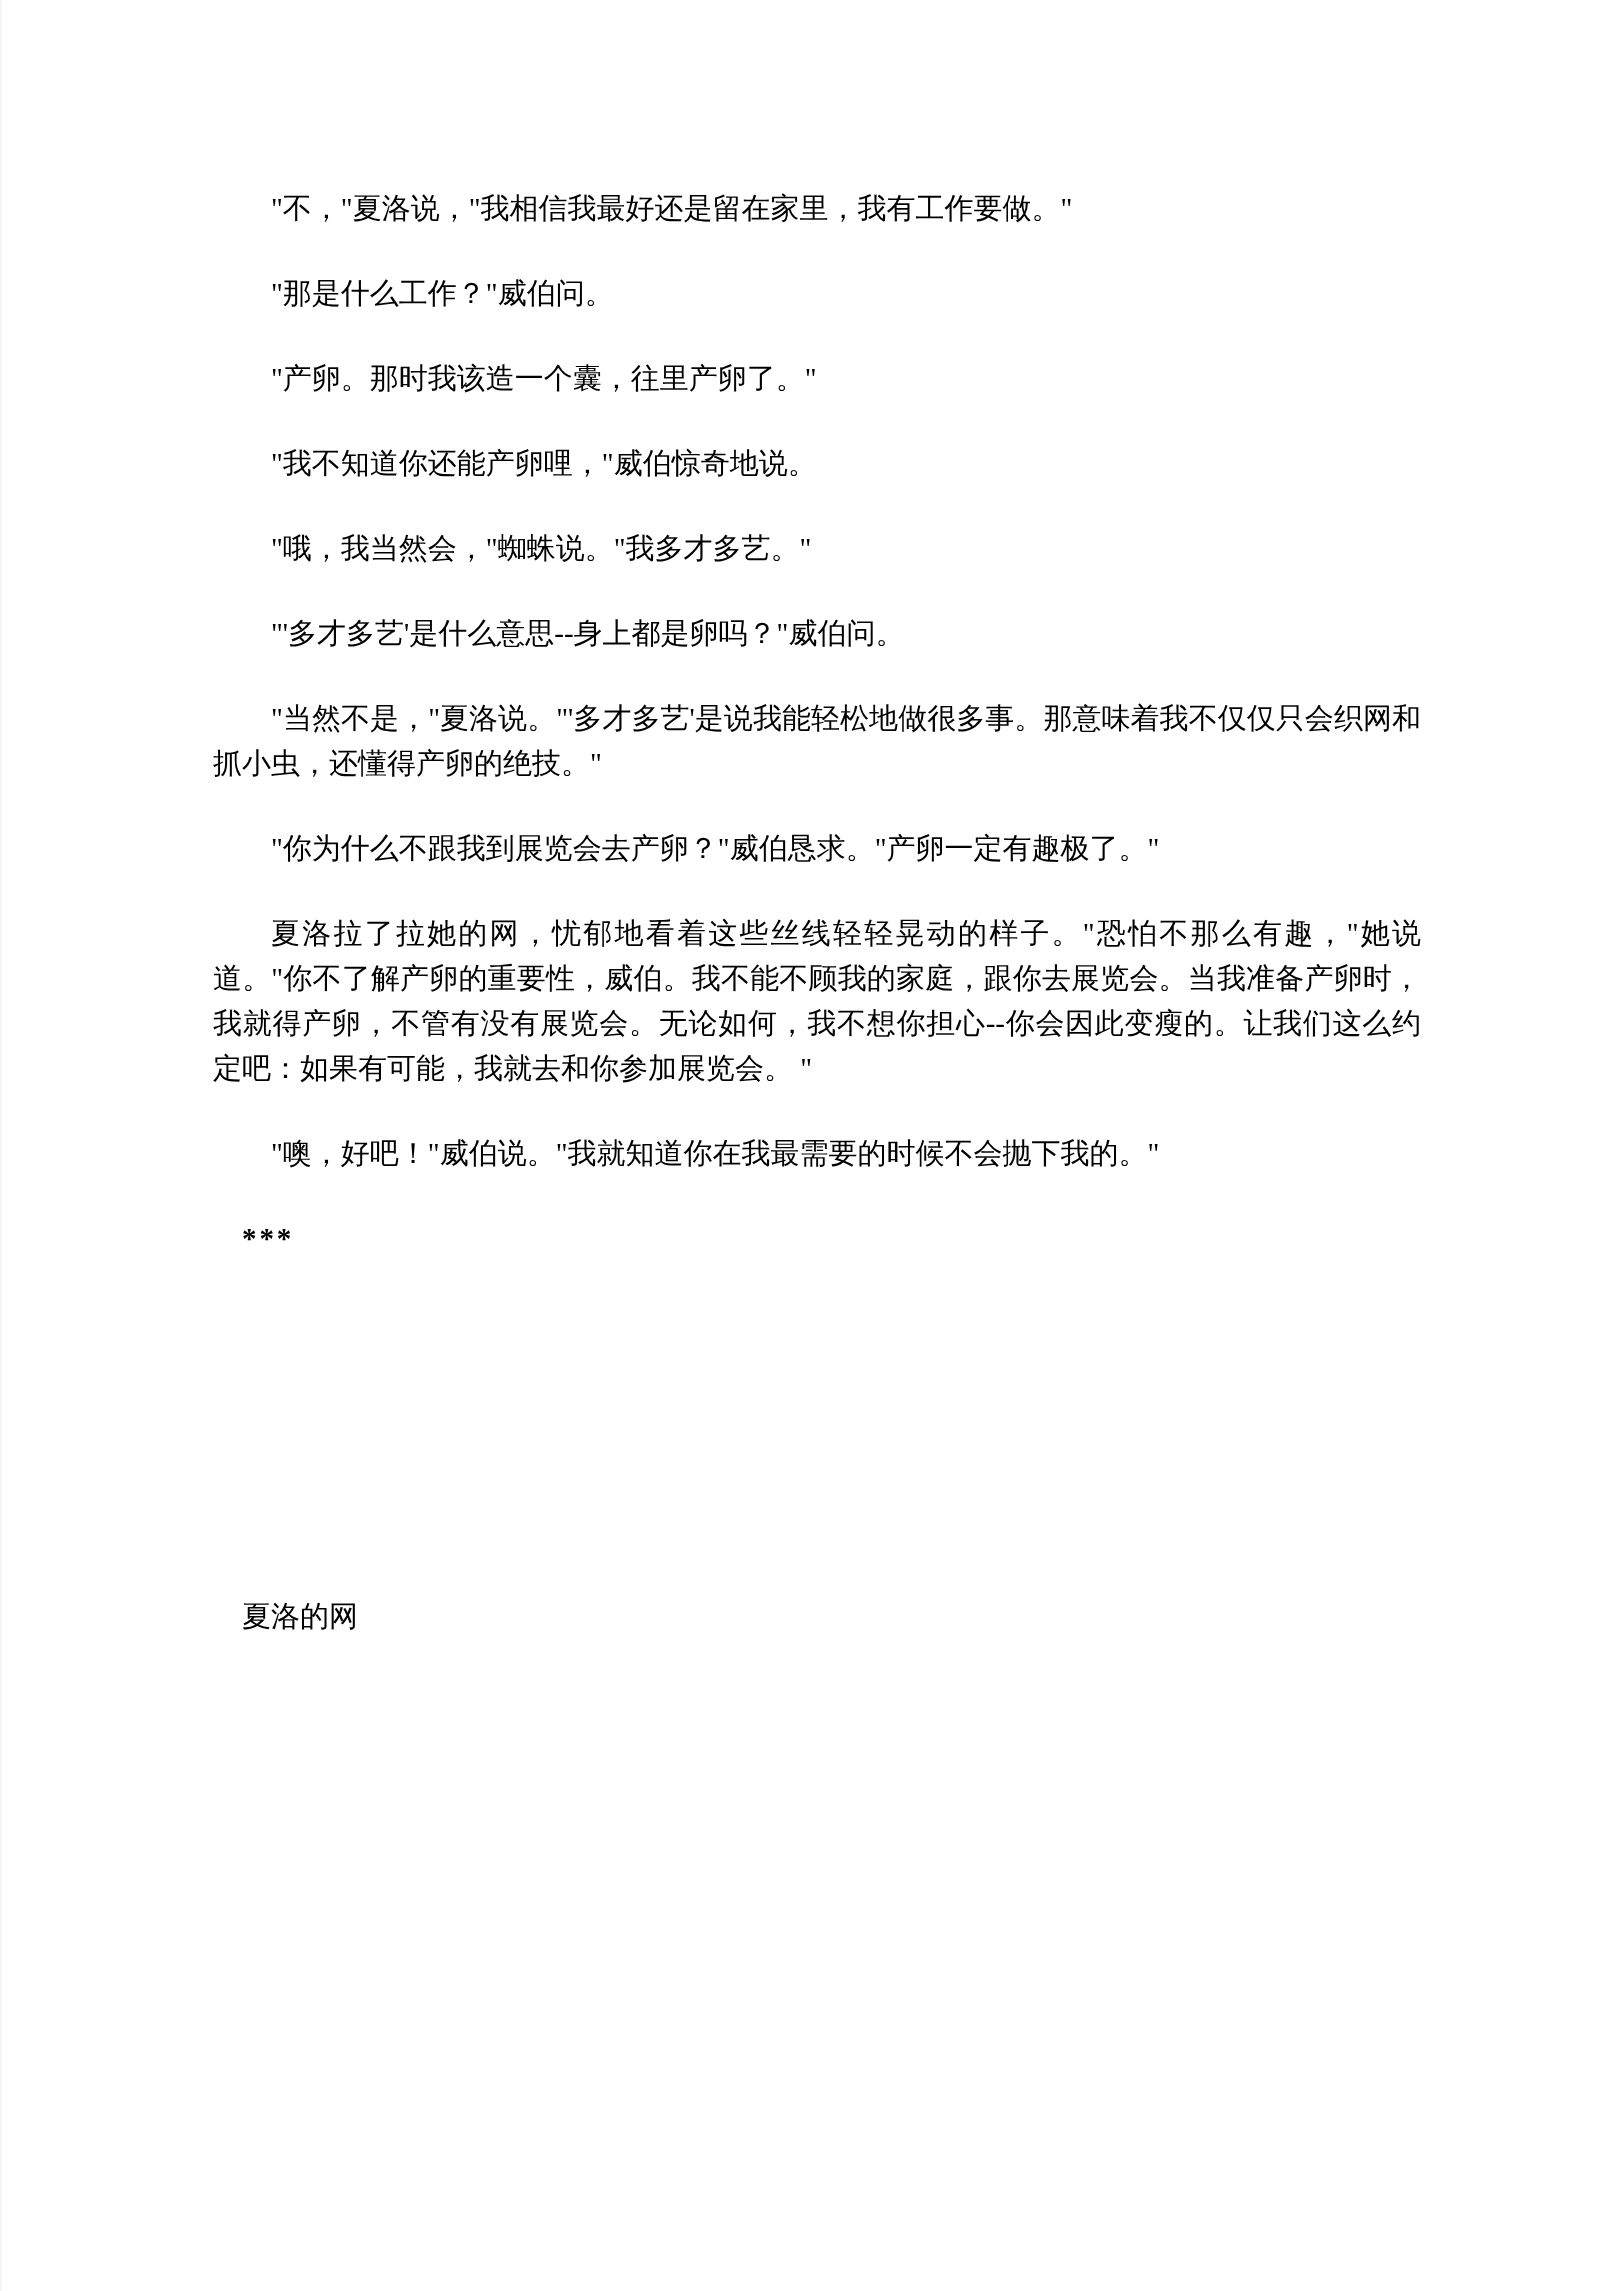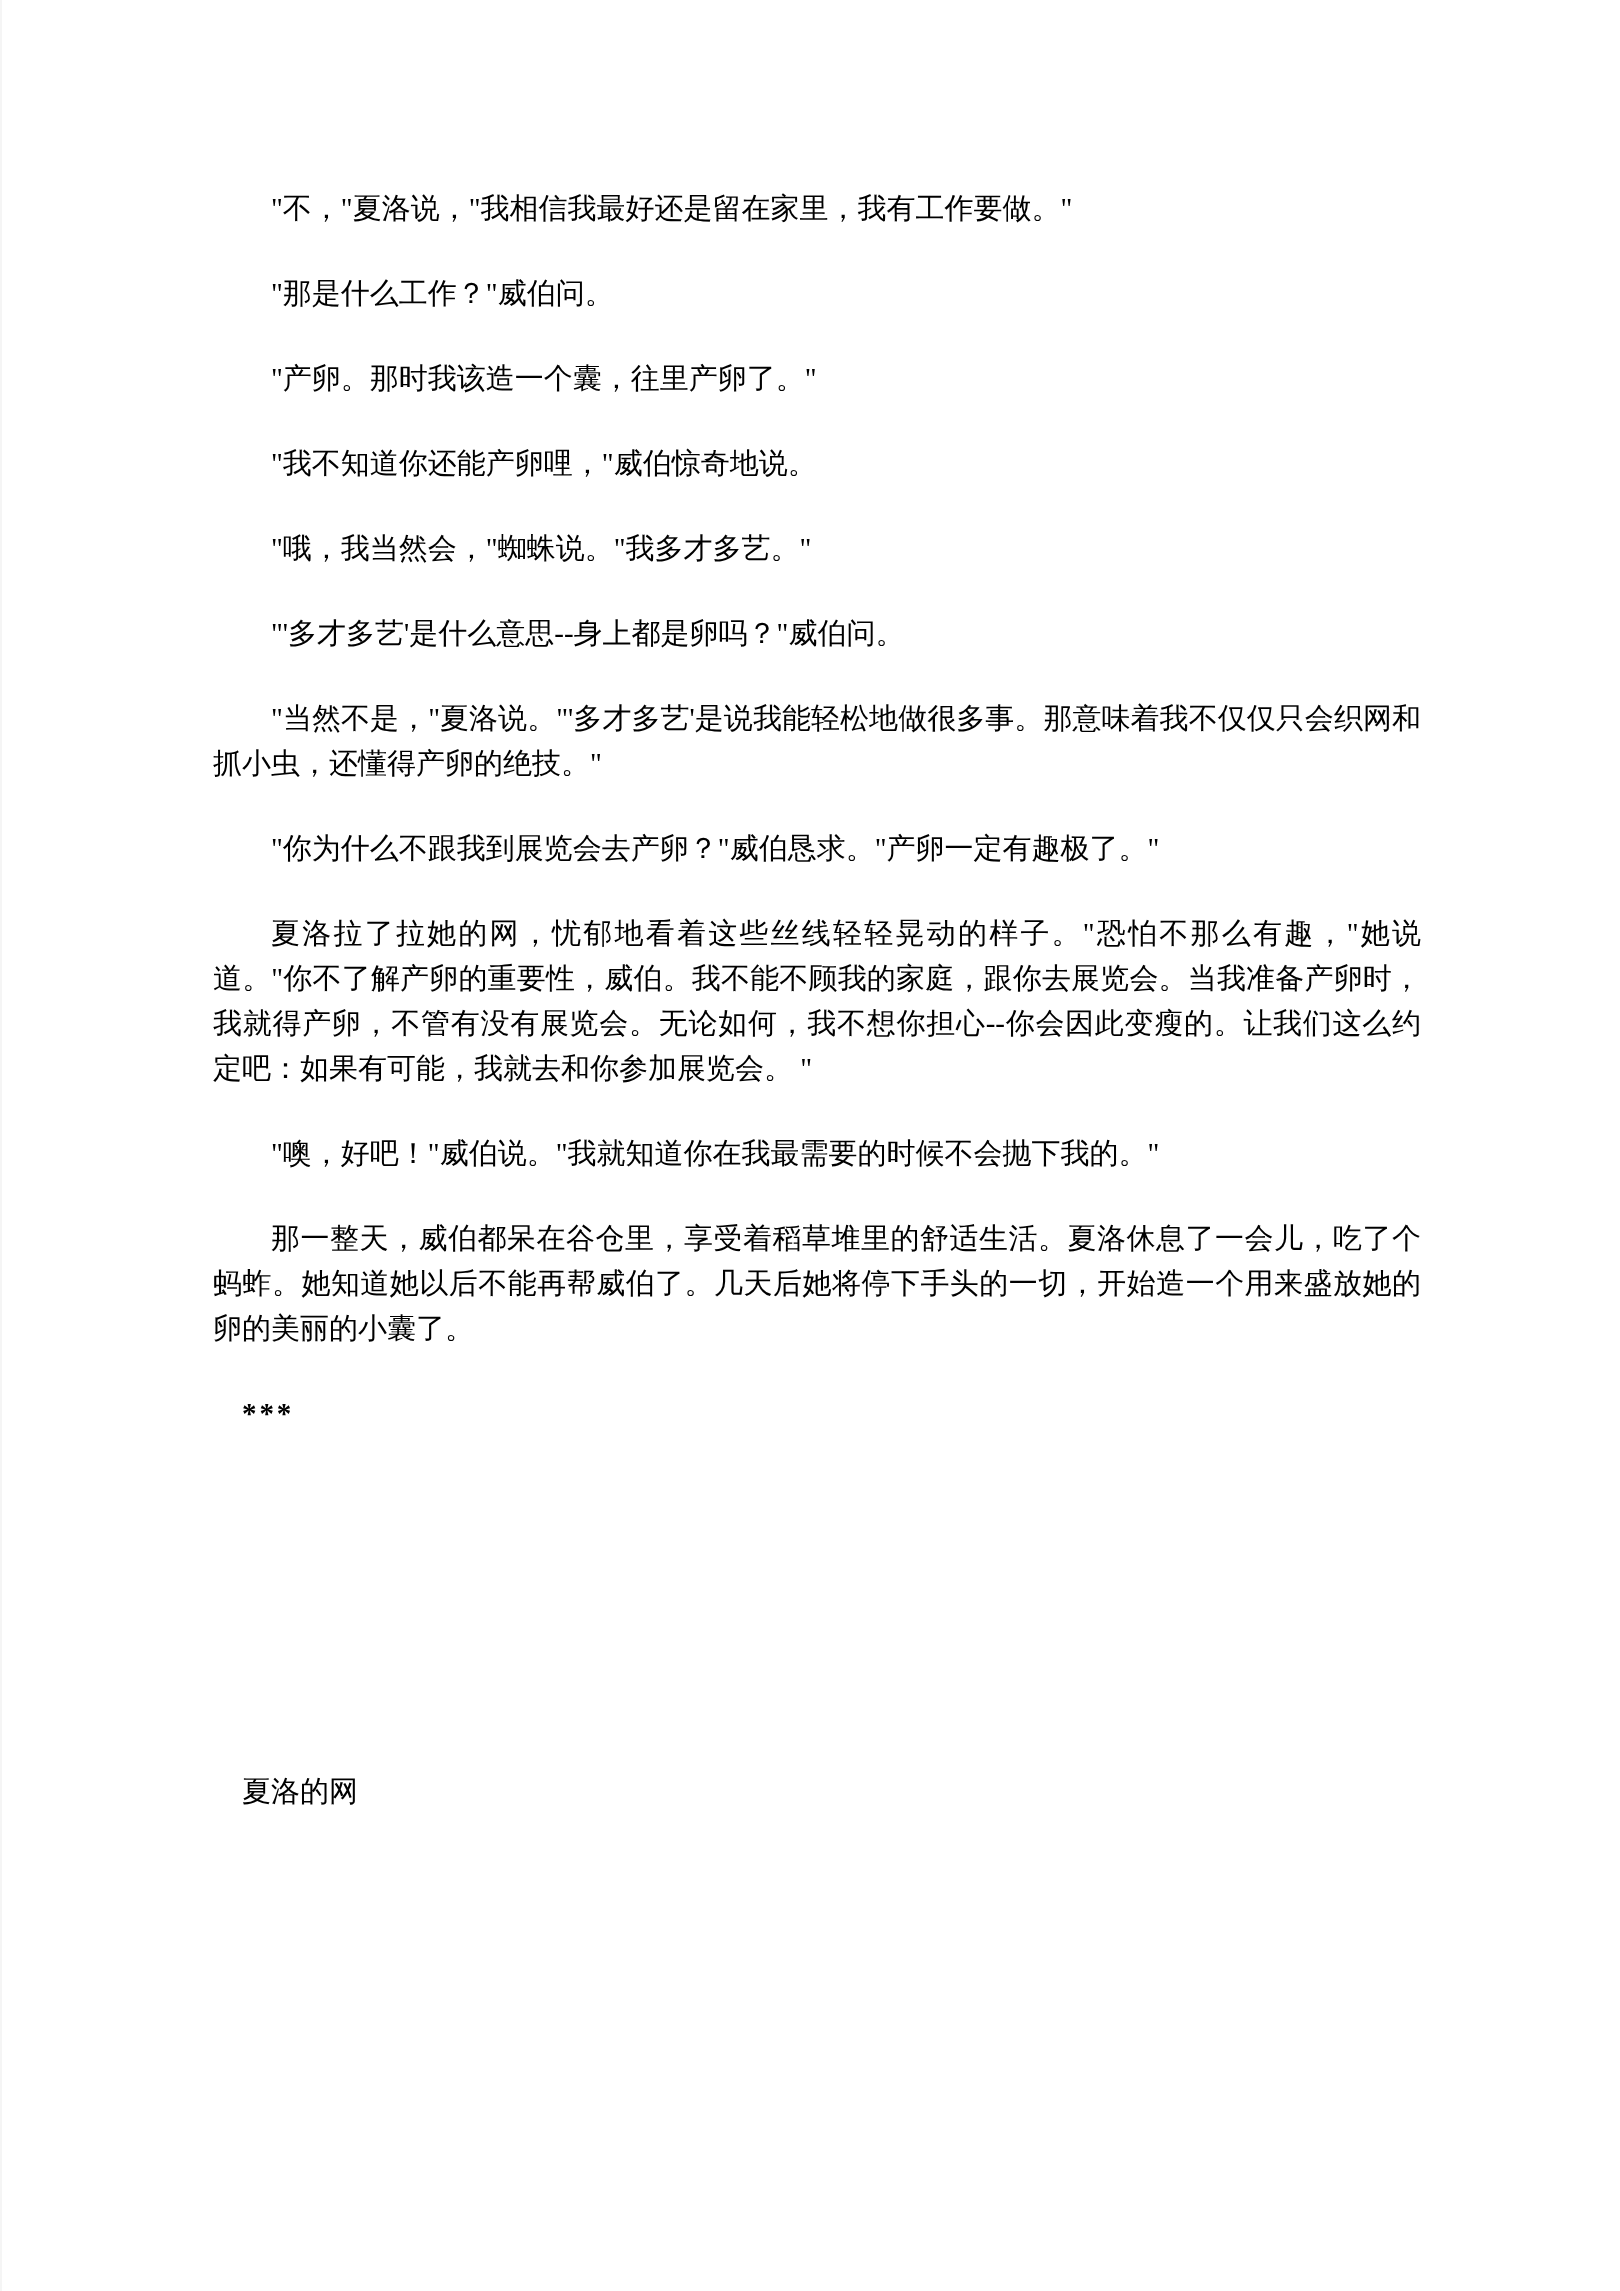--- a/index.html
+++ b/index.html
@@ -56,18 +56,17 @@
     <p>"不，"夏洛说，"我相信我最好还是留在家里，我有工作要做。"</p>
     <p>"那是什么工作？"威伯问。</p>
     <p>"产卵。那时我该造一个囊，往里产卵了。"</p>
     <p>"我不知道你还能产卵哩，"威伯惊奇地说。</p>
     <p>"哦，我当然会，"蜘蛛说。"我多才多艺。"</p>
     <p>"'多才多艺'是什么意思--身上都是卵吗？"威伯问。</p>
     <p>"当然不是，"夏洛说。"'多才多艺'是说我能轻松地做很多事。那意味着我不仅仅只会织网和抓小虫，还懂得产卵的绝技。"</p>
     <p>"你为什么不跟我到展览会去产卵？"威伯恳求。"产卵一定有趣极了。"</p>
     <p>夏洛拉了拉她的网，忧郁地看着这些丝线轻轻晃动的样子。"恐怕不那么有趣，"她说道。"你不了解产卵的重要性，威伯。我不能不顾我的家庭，跟你去展览会。当我准备产卵时，我就得产卵，不管有没有展览会。无论如何，我不想你担心--你会因此变瘦的。让我们这么约定吧：如果有可能，我就去和你参加展览会。 "</p>
     <p>"噢，好吧！"威伯说。"我就知道你在我最需要的时候不会抛下我的。"</p>
-    <p>那一整天，威伯都呆在谷仓里，享受着稻草堆里的舒适生活。夏洛休息了一会儿，吃了个蚂蚱。她知道她以后不能再帮威伯了。几天后她将停下手头的一切，开始造一个用来盛放她的卵的美丽的小囊了。</p>
     <p class="separator">***</p>
     <p class="book-title">夏洛的网</p>
   </div>
 </div>
 
 
 </body></html>

